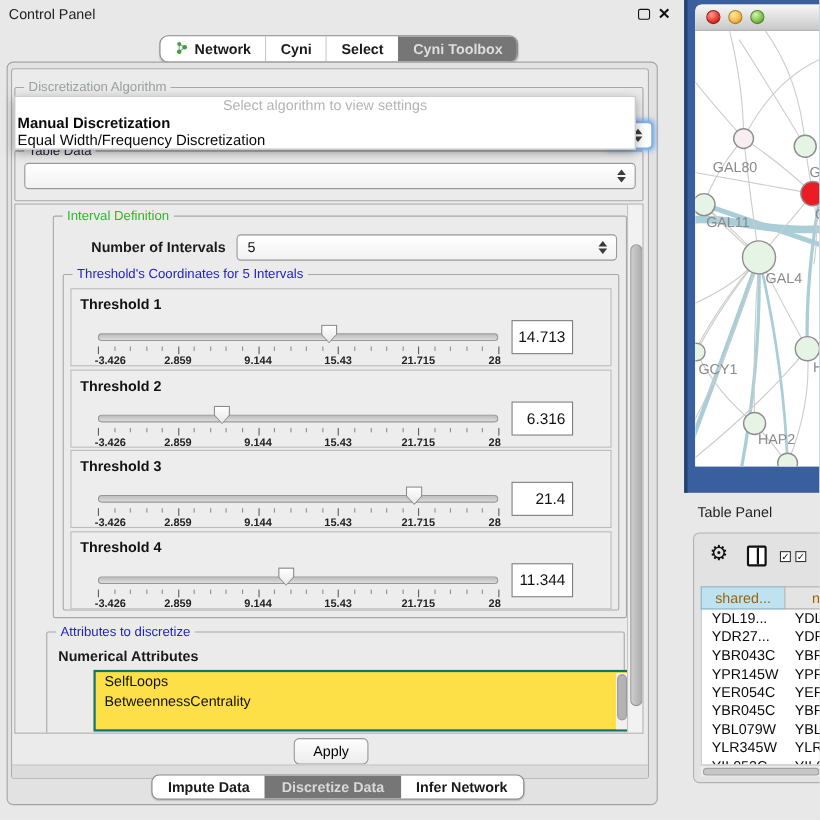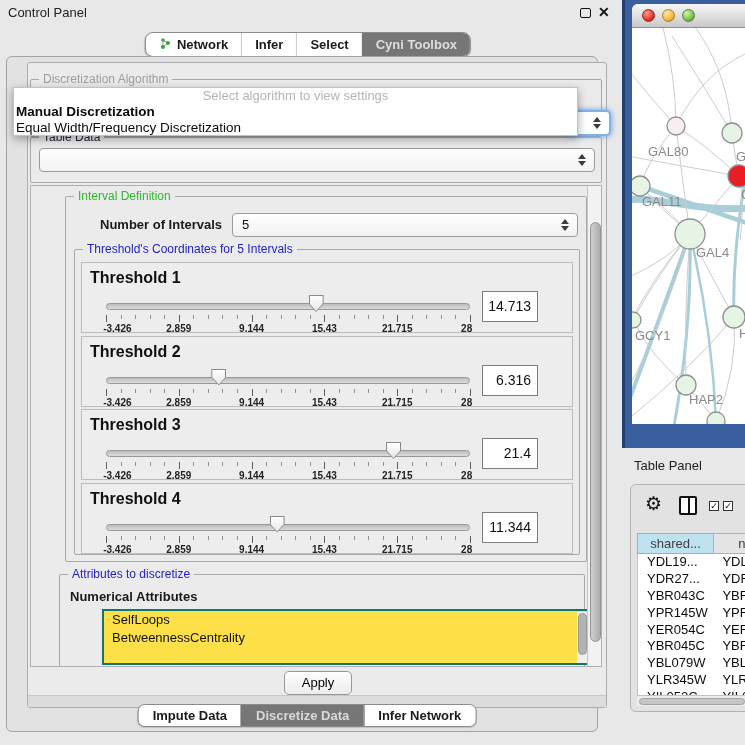--- a/index.html
+++ b/index.html
@@ -16,21 +16,21 @@
 
   .tabbar { top:32px; left:308px; transform:translateX(-50%); height:25px; display:inline-flex; align-items:stretch;
             background:#fff; border:1px solid #8a8a8a; border-radius:8px; overflow:hidden; box-shadow:0 1px 1px rgba(0,0,0,.15); }
   .tabbar .tab { display:flex; align-items:center; padding:0 13px; font-size:13px; font-weight:600; color:#1a1a1a; border-left:1px solid #c9c9c9; white-space:nowrap; }
   .tabbar .tab:first-child { border-left:none; }
   .tabbar .tab.sel { background:#767676; color:#dedede; border-left-color:#767676; }
   .tabbar .tab.sel + .tab { border-left-color:#767676; }
   .tab .net-ico { margin-right:5px; }
 
   .outer-panel { left:6px; top:56px; width:592px; height:676px; background:#e2e2e2; border:1px solid #a3a3a3; border-radius:6px; }
-  .inner-panel { left:20px; top:5px; width:580px; height:646px; background:#ebebeb; border:1px solid #adadad; border-radius:3px; }
+  .inner-panel { left:3px; top:5px; width:580px; height:646px; background:#ebebeb; border:1px solid #adadad; border-radius:3px; }
 
   .group { position:absolute; border:1px solid #a8a8a8; border-radius:2px; }
   .group-title { position:absolute; top:-8px; left:8px; background:#ebebeb; padding:0 4px; font-size:12px; line-height:14px; white-space:nowrap; }
   .t-gray  { color:#9aa09c; }
   .t-dark  { color:#27273d; }
   .t-green { color:#2db82d; }
   .t-blue  { color:#2222cc; }
 
   .combo { position:absolute; background:linear-gradient(#ffffff,#f2f2f2); border:1px solid #9a9a9a; border-radius:4px; height:24px; }
   .combo .cval { position:absolute; left:9px; top:0; line-height:22px; font-size:13px; color:#111; white-space:nowrap; }
@@ -41,21 +41,21 @@
   .combo-sliver { position:absolute; left:536px; top:30px; width:44px; height:26px; background:#fff; border:2px solid #7fb2e8; border-radius:5px;
                   box-shadow:0 0 5px 1px rgba(110,165,230,.85); }
 
   .scrollpane { left:2px; top:122px; width:572px; height:482px; border:1px solid #b0b0b0; background:#ebebeb; overflow:hidden; }
   .vsb-track { position:absolute; right:0; top:0; width:14px; height:100%; background:#f2f2f2; border-left:1px solid #c4c4c4; }
   .vsb-thumb { position:absolute; left:1.5px; width:11px; border-radius:6px; background:linear-gradient(to right,#cfcfcf,#adadad); border:1px solid #949494; }
 
   .noi-label { position:absolute; left:34px; top:20px; font-weight:bold; font-size:13px; }
 
   .th-block { position:absolute; left:6px; width:492px; height:71px; background:#ededed; border:1px solid #bcbcbc; }
-  .th-label { position:absolute; left:8px; top:6px; font-weight:bold; font-size:16px; color:#111; }
+  .th-label { position:absolute; left:8px; top:6px; font-weight:bold; font-size:13px; color:#111; }
   .slider-zone { position:absolute; left:24px; top:28px; width:364px; height:42px; }
   .track { position:absolute; left:0; top:12px; width:100%; height:7px; border-radius:4px; background:linear-gradient(#bdbdbd,#dcdcdc); border:1px solid #989898; }
   .thumbS { position:absolute; top:4px; width:15px; height:17px; clip-path:polygon(0 0,100% 0,100% 52%,50% 100%,0 52%); background:#8a8a8a; }
   .thumbS i { position:absolute; left:1px; top:1px; right:1px; bottom:1px; clip-path:polygon(0 0,100% 0,100% 52%,50% 100%,0 52%); background:linear-gradient(#ffffff,#e6e6e6); }
   .tickrow { position:absolute; left:0; top:24px; width:100%; height:8px; }
   .tick { position:absolute; top:0; width:1px; height:4px; background:#8f8f8f; }
   .tick.major { height:7px; background:#5f5f5f; }
   .ticklabels { position:absolute; left:0; top:32px; width:100%; height:11px; }
   .tick-label { position:absolute; font-size:10px; font-weight:bold; color:#222; transform:translateX(-50%); white-space:nowrap; }
   .tick-label.first { transform:translateX(-10%); }
@@ -97,21 +97,21 @@
   .net-canvas { position:absolute; left:0; top:24px; width:113px; height:396px; background:#fff; }
 
   .tp-title { left:634px; top:458px; font-size:13px; color:#222; }
   .tp-panel { left:630px; top:484px; width:130px; height:228px; background:#e2e2e2; border:1px solid #b2b2b2; border-radius:6px; overflow:hidden; }
   .gear-icon { position:absolute; left:14px; top:8px; font-size:19px; color:#111; line-height:22px; }
   .split-icon { position:absolute; left:48px; top:11px; width:18px; height:19px; border:2px solid #111; border-radius:2px; background:#fff; }
   .split-icon i { position:absolute; left:50%; top:0; width:2px; height:100%; background:#111; }
   .cb-icon { position:absolute; top:16px; width:10px; height:10px; border:1.4px solid #333; background:#fff; font-size:9px; line-height:9px; text-align:center; color:#111; }
   .tp-table { position:absolute; left:6px; top:48px; width:140px; }
   .tp-header { display:flex; height:21px; }
-  .tp-hc { border:1px solid #9fb7c2; border-right:none; font-size:13px; text-align:center; line-height:19px; color:#404040; overflow:hidden; white-space:nowrap; }
+  .tp-hc { border:1px solid #9fb7c2; border-right:none; font-size:13px; text-align:center; line-height:19px; color:#a16207; overflow:hidden; white-space:nowrap; }
   .tp-hc.c1 { width:76px; background:#bfe2f1; border-color:#8fb5c6; }
   .tp-hc.c2 { width:64px; background:#e4e4e4; border-color:#b0b0b0; }
   .tp-rows { background:#fff; height:141px; overflow:hidden; border-left:1px solid #c4c4c4; }
   .tp-row { display:flex; height:16.9px; }
   .tp-cell { font-size:13px; line-height:16.9px; padding-left:9px; color:#0c0c0c; overflow:hidden; white-space:nowrap; }
   .tp-cell.c1 { width:76px; }
   .tp-cell.c2 { width:64px; }
   .tp-hsb { position:absolute; left:6px; top:210px; width:118px; height:11px; background:#ececec; border-top:1px solid #c2c2c2; }
   .tp-hsb .ht { position:absolute; left:2px; top:2px; width:106px; height:7px; border-radius:4px; background:#c6c6c6; border:1px solid #a2a2a2; }
 
@@ -132,21 +132,21 @@
       <div class="tab">
         <span class="net-ico"><svg width="13" height="13" viewBox="0 0 13 13">
             <path d="M4,3 L9,6 M4,10 L9,6 M4,3 L4,10" stroke="#9a9a9a" stroke-width="1" fill="none"></path>
             <circle cx="4" cy="3" r="1.8" fill="#3aa53a"></circle>
             <circle cx="4" cy="10" r="2.1" fill="#3aa53a"></circle>
             <circle cx="9" cy="6" r="2.1" fill="#3aa53a"></circle>
           </svg></span>
         <span>Network</span>
       </div>
       <div class="tab">
-        <span>Infer</span>
+        <span>Cyni</span>
       </div>
       <div class="tab">
         <span>Select</span>
       </div>
       <div class="tab sel">
         <span>Cyni Toolbox</span>
       </div>
     </div>
 
   <div class="abs outer-panel">

